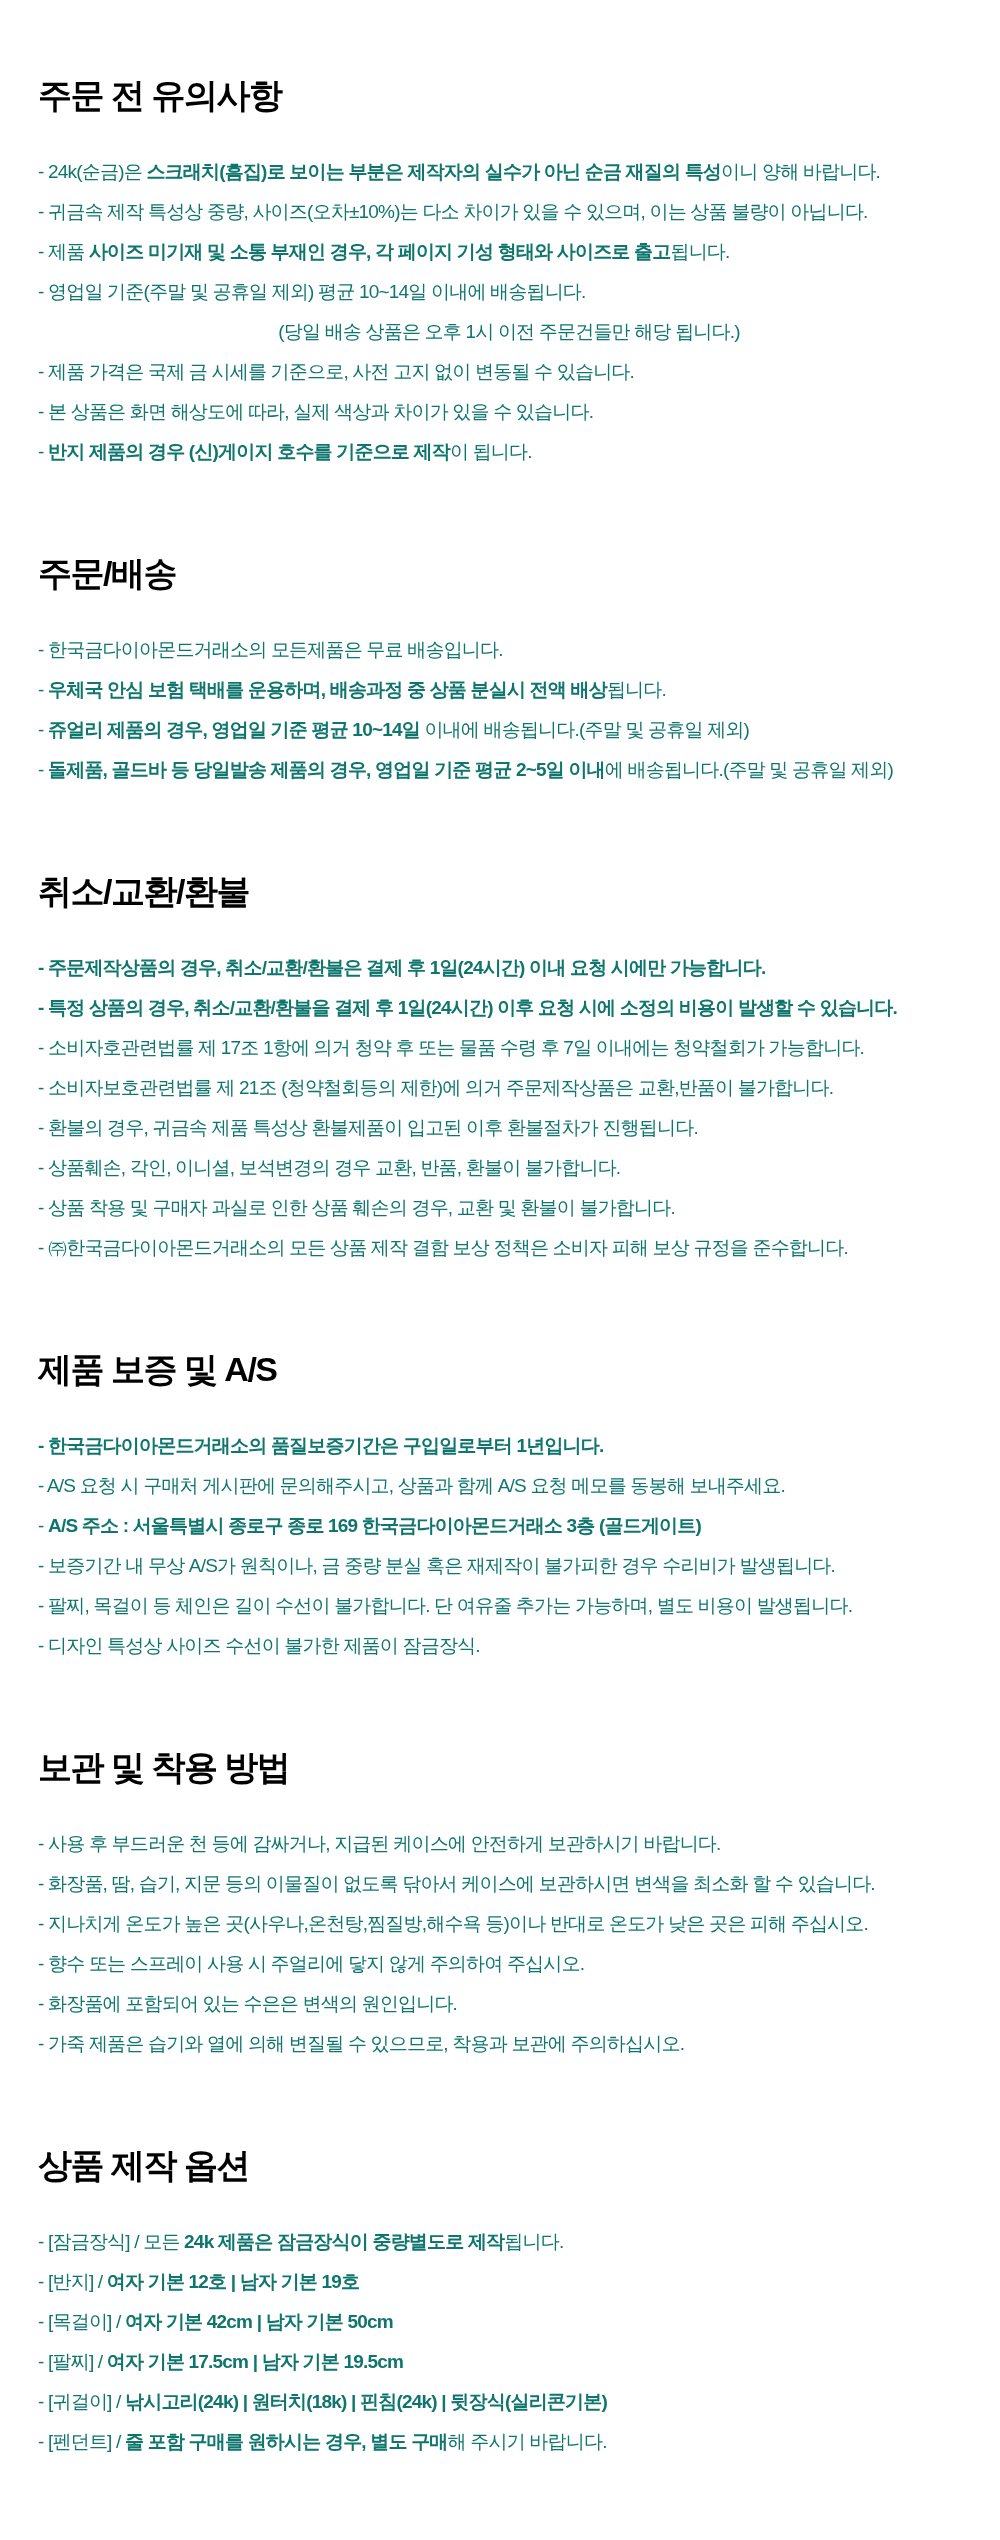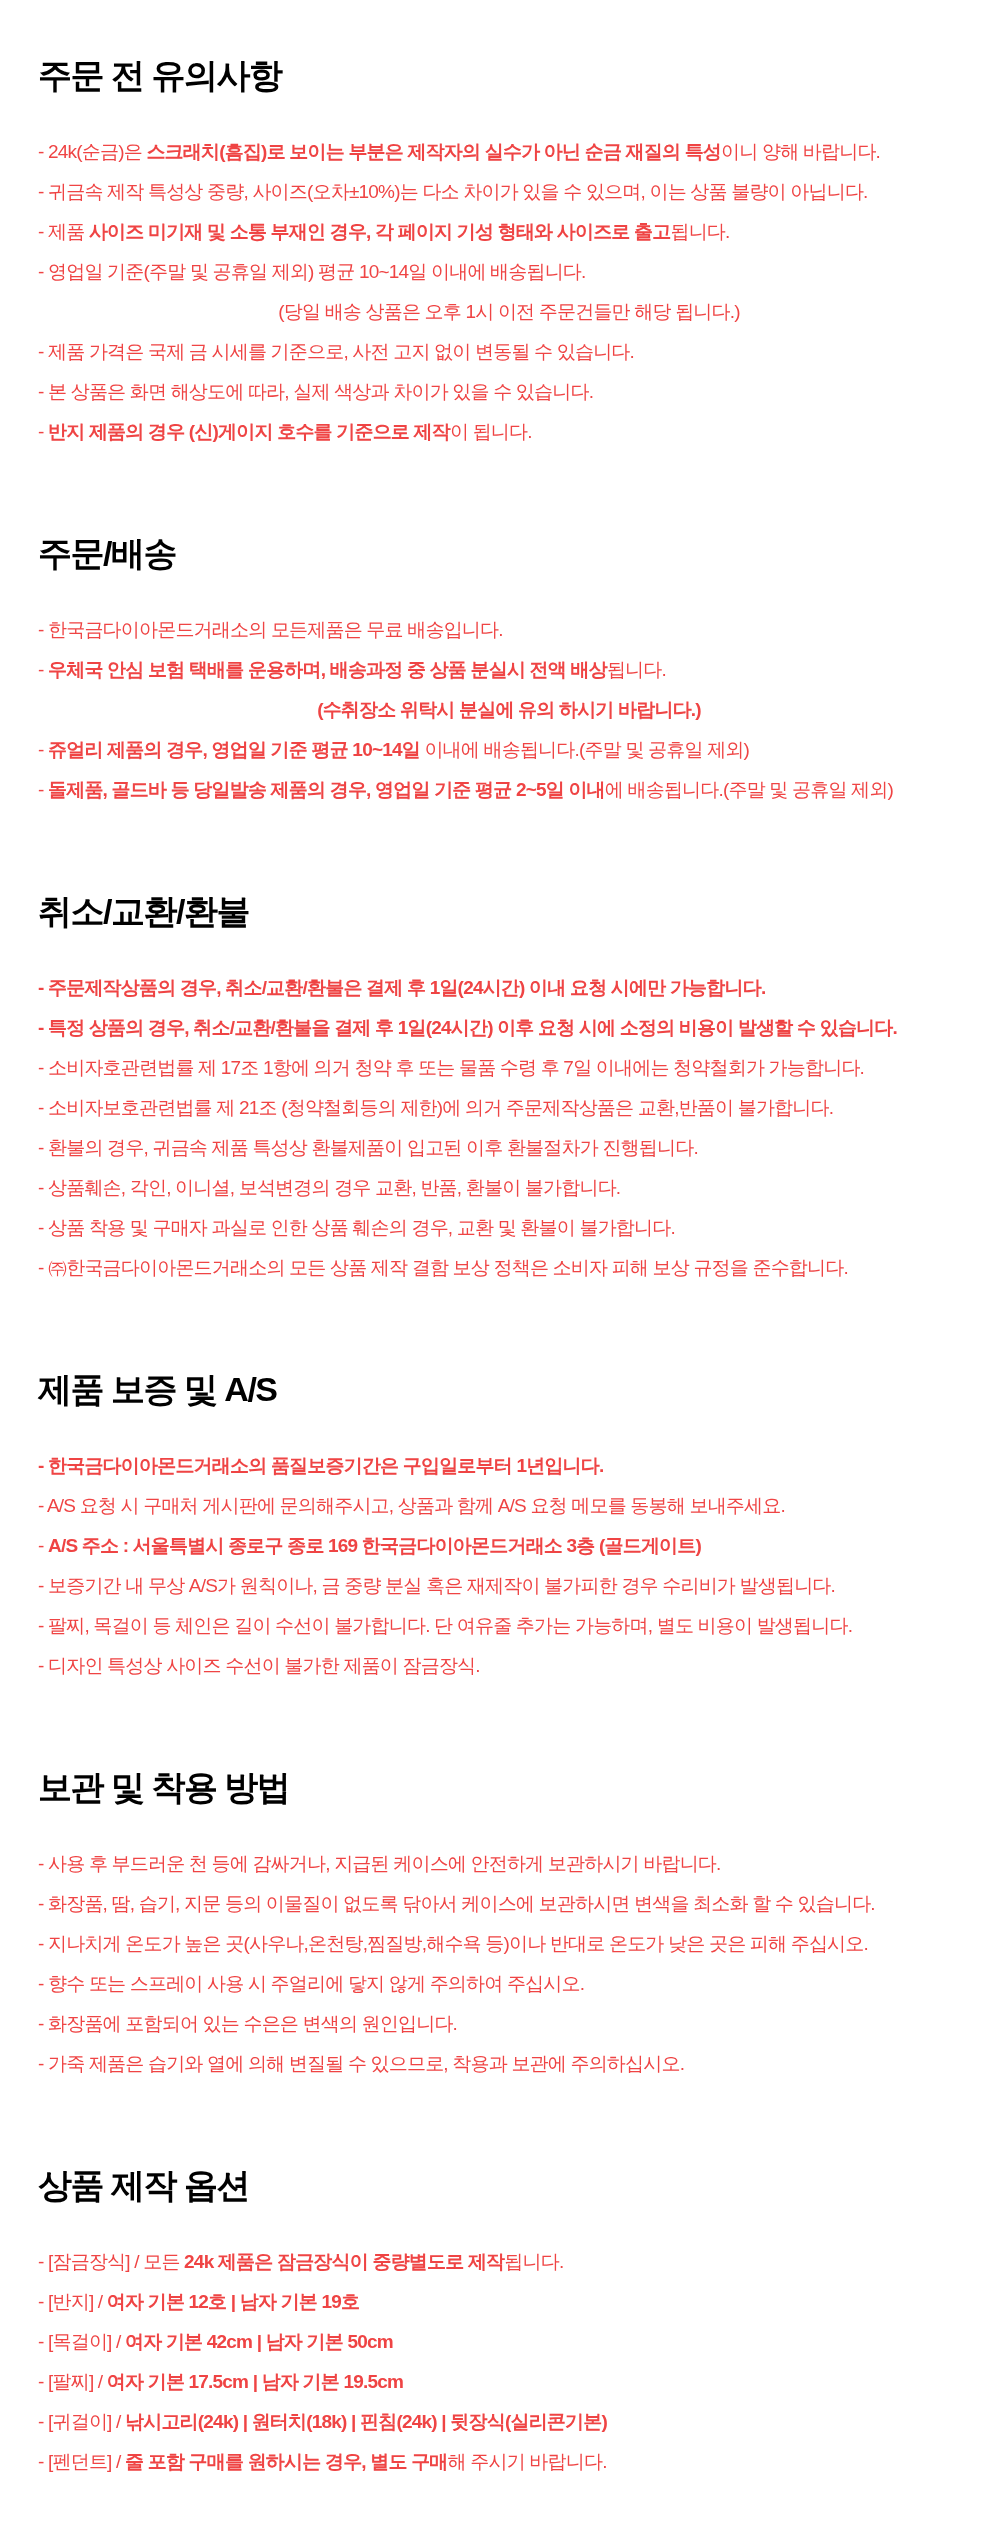--- a/index.html
+++ b/index.html
@@ -9,40 +9,40 @@
   body {
     width: 1000px;
     height: 2540px;
     overflow: hidden;
     background: #ffffff;
     color: #000000;
     font-family: "Liberation Sans", "DejaVu Sans", sans-serif;
     box-sizing: border-box;
   }
   #sections-root {
-    padding: 52px 30px 0 38px;
+    padding: 72px 30px 0 38px;
   }
   .notice-section {
     margin: 0 0 78px 0;
   }
   .section-title {
     margin: 0 0 34px 0;
     font-size: 34px;
     line-height: 46px;
     font-weight: 800;
     letter-spacing: -1.5px;
     color: #000000;
   }
   .notice-line {
     margin: 0;
     font-size: 19px;
     line-height: 40px;
     letter-spacing: -0.8px;
     white-space: nowrap;
-    color: #ef4444;
+    color: #0f766e;
     font-weight: 400;
   }
   .notice-line.indent {
     padding-left: 10px;
     text-align: center;
   }
   .notice-line .b {
     font-weight: 700;
   }
 </style>
@@ -58,21 +58,20 @@
       <p class="notice-line"><span>- 영업일 기준(주말 및 공휴일 제외) 평균 10~14일 이내에 배송됩니다.</span></p>
       <p class="notice-line indent"><span>(당일 배송 상품은 오후 1시 이전 주문건들만 해당 됩니다.)</span></p>
       <p class="notice-line"><span>- 제품 가격은 국제 금 시세를 기준으로, 사전 고지 없이 변동될 수 있습니다.</span></p>
       <p class="notice-line"><span>- 본 상품은 화면 해상도에 따라, 실제 색상과 차이가 있을 수 있습니다.</span></p>
       <p class="notice-line"><span>- </span><span class="b">반지 제품의 경우 (신)게이지 호수를 기준으로 제작</span><span>이 됩니다.</span></p>
     </section>
     <section class="notice-section">
       <h2 class="section-title">주문/배송</h2>
       <p class="notice-line"><span>- 한국금다이아몬드거래소의 모든제품은 무료 배송입니다.</span></p>
       <p class="notice-line"><span>- </span><span class="b">우체국 안심 보험 택배를 운용하며, 배송과정 중 상품 분실시 전액 배상</span><span>됩니다.</span></p>
-      <p class="notice-line indent"><span class="b">(수취장소 위탁시 분실에 유의 하시기 바랍니다.)</span></p>
       <p class="notice-line"><span>- </span><span class="b">쥬얼리 제품의 경우, 영업일 기준 평균 10~14일</span><span> 이내에 배송됩니다.(주말 및 공휴일 제외)</span></p>
       <p class="notice-line"><span>- </span><span class="b">돌제품, 골드바 등 당일발송 제품의 경우, 영업일 기준 평균 2~5일 이내</span><span>에 배송됩니다.(주말 및 공휴일 제외)</span></p>
     </section>
     <section class="notice-section">
       <h2 class="section-title">취소/교환/환불</h2>
       <p class="notice-line"><span class="b">- 주문제작상품의 경우, 취소/교환/환불은 결제 후 1일(24시간) 이내 요청 시에만 가능합니다.</span></p>
       <p class="notice-line"><span class="b">- 특정 상품의 경우, 취소/교환/환불을 결제 후 1일(24시간) 이후 요청 시에 소정의 비용이 발생할 수 있습니다.</span></p>
       <p class="notice-line"><span>- 소비자호관련법률 제 17조 1항에 의거 청약 후 또는 물품 수령 후 7일 이내에는 청약철회가 가능합니다.</span></p>
       <p class="notice-line"><span>- 소비자보호관련법률 제 21조 (청약철회등의 제한)에 의거 주문제작상품은 교환,반품이 불가합니다.</span></p>
       <p class="notice-line"><span>- 환불의 경우, 귀금속 제품 특성상 환불제품이 입고된 이후 환불절차가 진행됩니다.</span></p>

